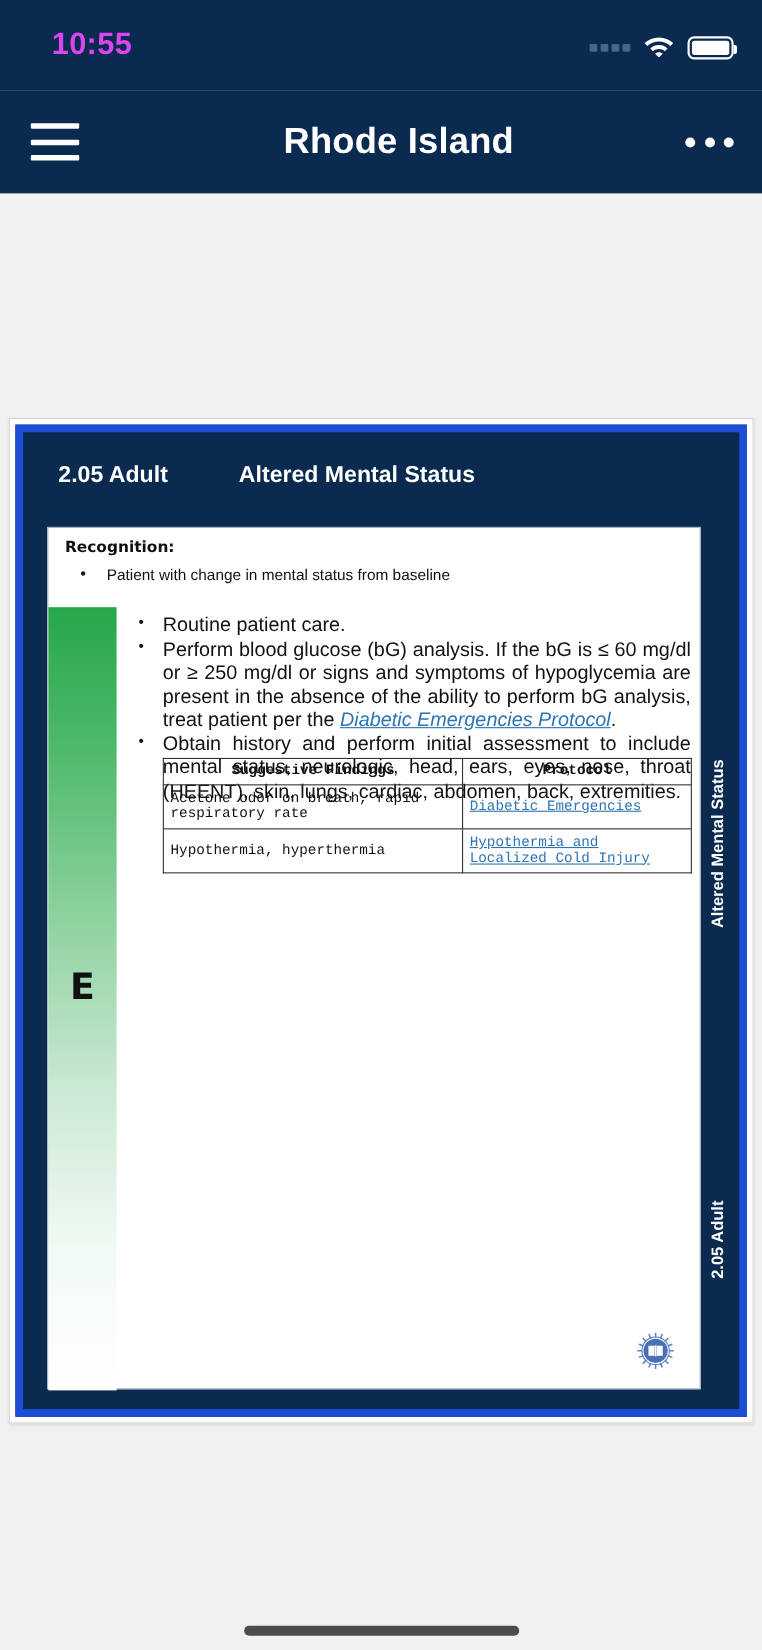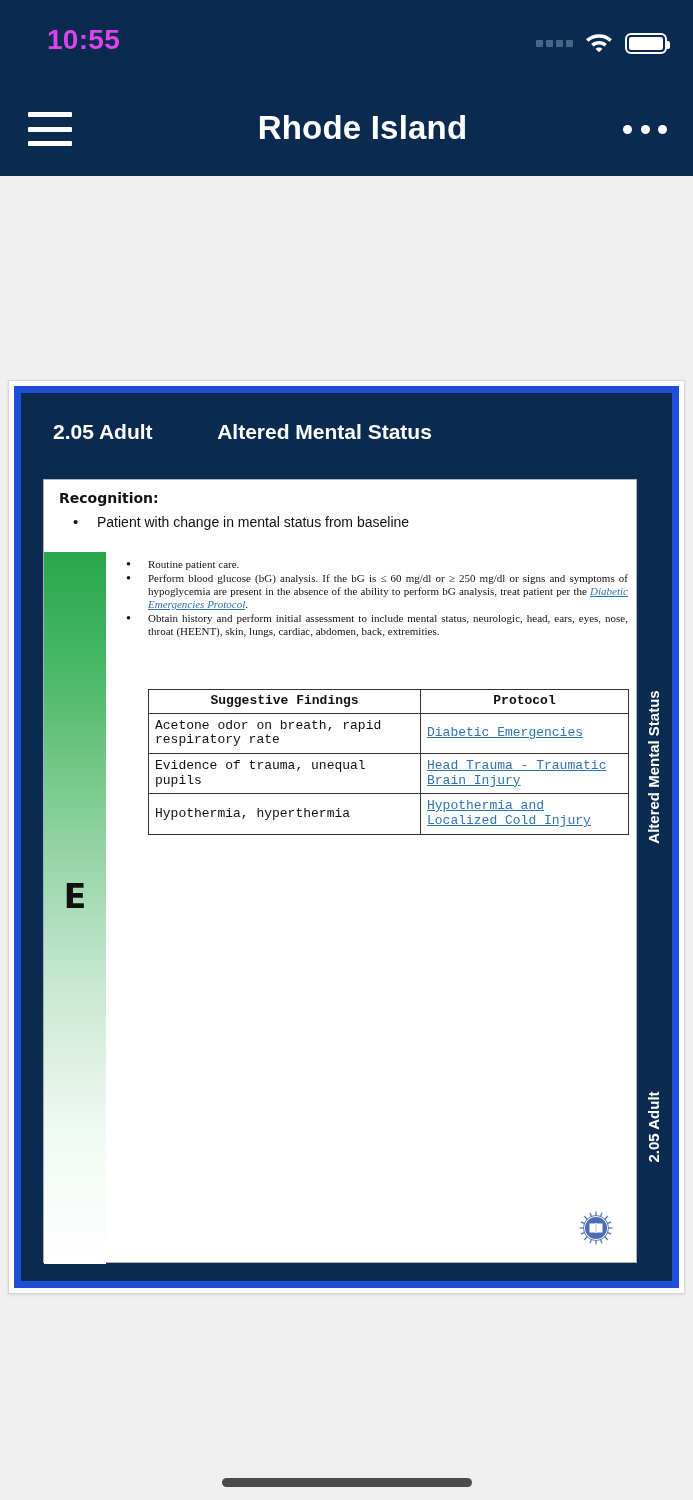--- a/index.html
+++ b/index.html
@@ -139,23 +139,23 @@
     text-align: center; font-size: 33px; font-weight: bold; color: #111;
     font-family: "DejaVu Sans", sans-serif;
   }
 
   
   .mainbullets {
     position: absolute; left: 72px; top: 78px; right: 8px;
   }
   .mainbullets li {
     list-style: none; position: relative;
-    padding-left: 32px; font-size: 11px; line-height: 1.18;
+    padding-left: 32px; font-size: 18px; line-height: 1.18;
     color: #111; margin-bottom: 1px;
-    font-family: Liberation Serif, serif;
+    font-family: Liberation Sans, sans-serif;
   }
   .mainbullets li::before {
     content: "\2022"; position: absolute; left: 10px; top: -1px; font-size: 14px;
   }
   .mainbullets li.justify { text-align: justify; }
   .doclink { color: #2e74b5; text-decoration: underline; }
   .doclink.ital { font-style: italic; }
 
   
   .findings-table {
@@ -281,24 +281,20 @@
           <thead>
             <tr>
               <th>Suggestive Findings</th>
               <th>Protocol</th>
             </tr>
           </thead>
           <tbody>
             <tr>
               <td>Acetone odor on breath, rapid respiratory rate</td>
               <td class="proto"><a href="#">Diabetic Emergencies</a></td>
-            </tr>
-            <tr>
-              <td>Evidence of trauma, unequal pupils</td>
-              <td class="proto"><a href="#">Head Trauma - Traumatic Brain Injury</a></td>
             </tr>
             <tr>
               <td>Hypothermia,  hyperthermia</td>
               <td class="proto"><a href="#">Hypothermia and Localized Cold Injury</a></td>
             </tr>
           </tbody>
         </table>
 
         <div class="seal">
           <svg width="40" height="40" viewBox="0 0 40 40" aria-hidden="true">

